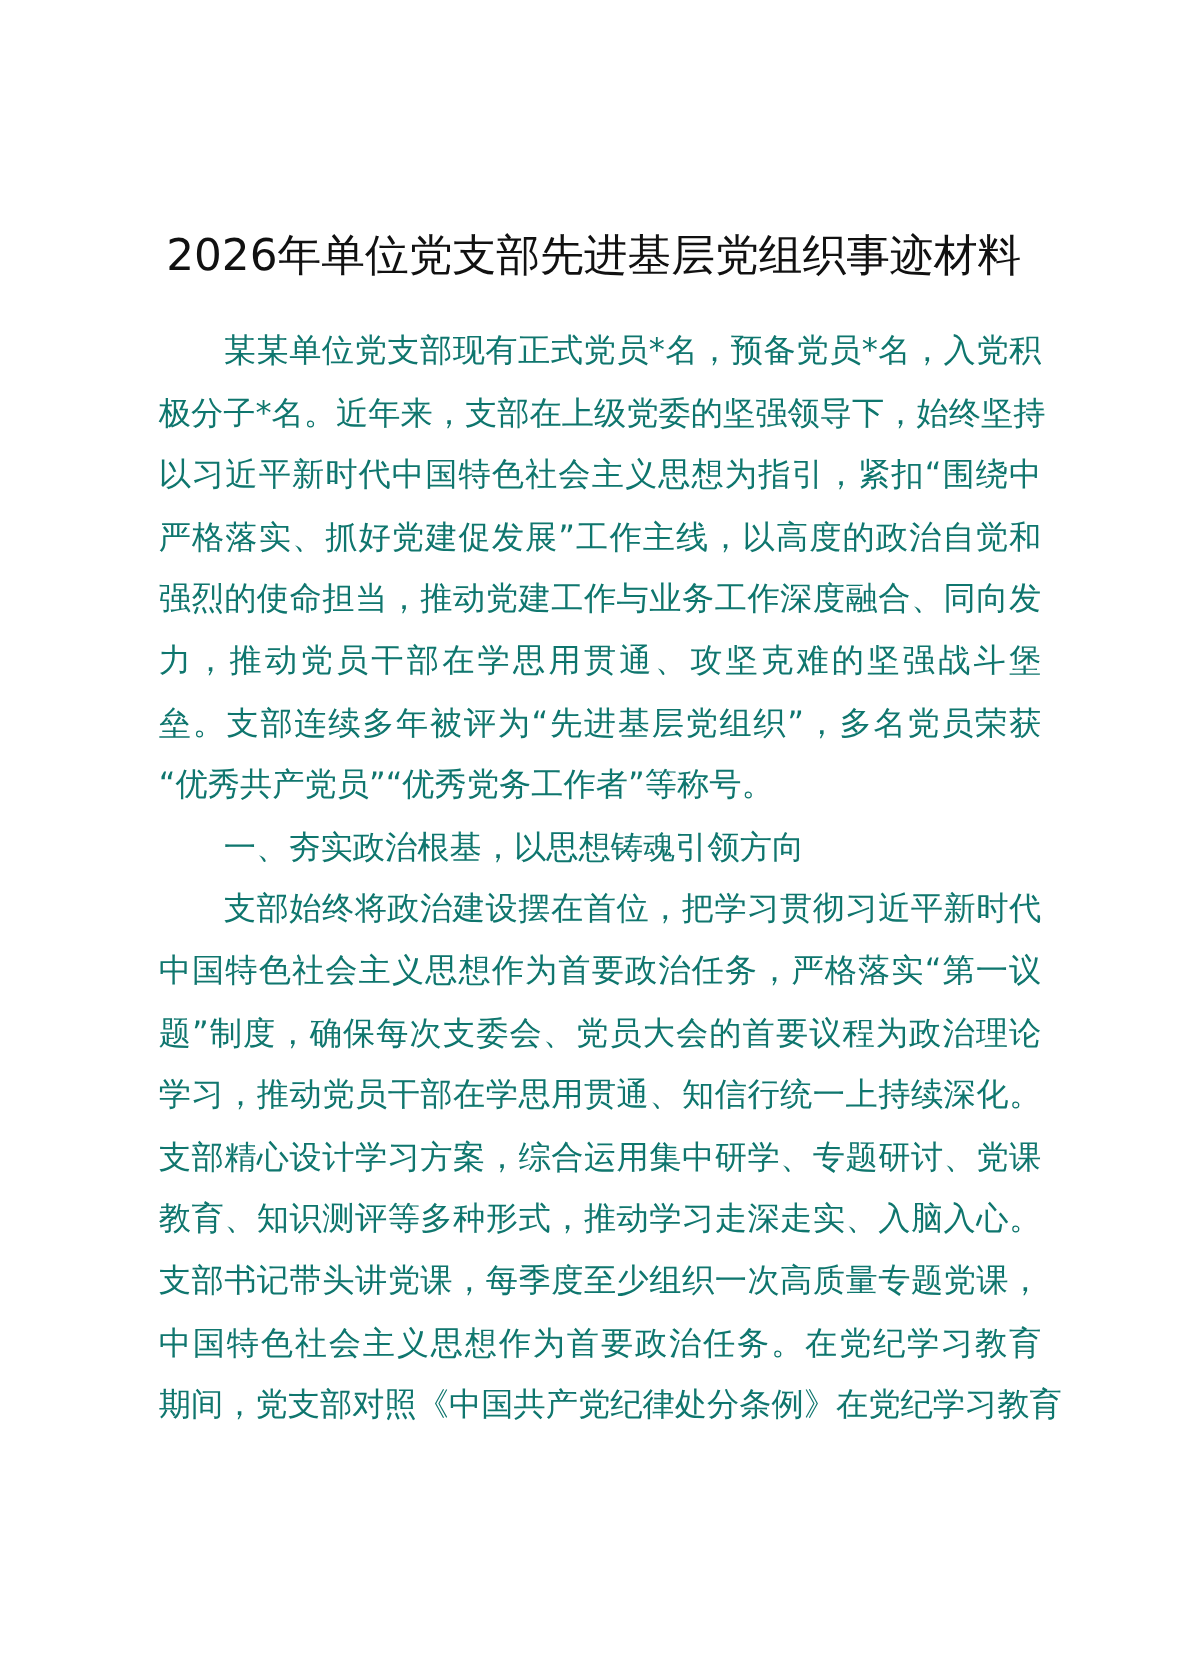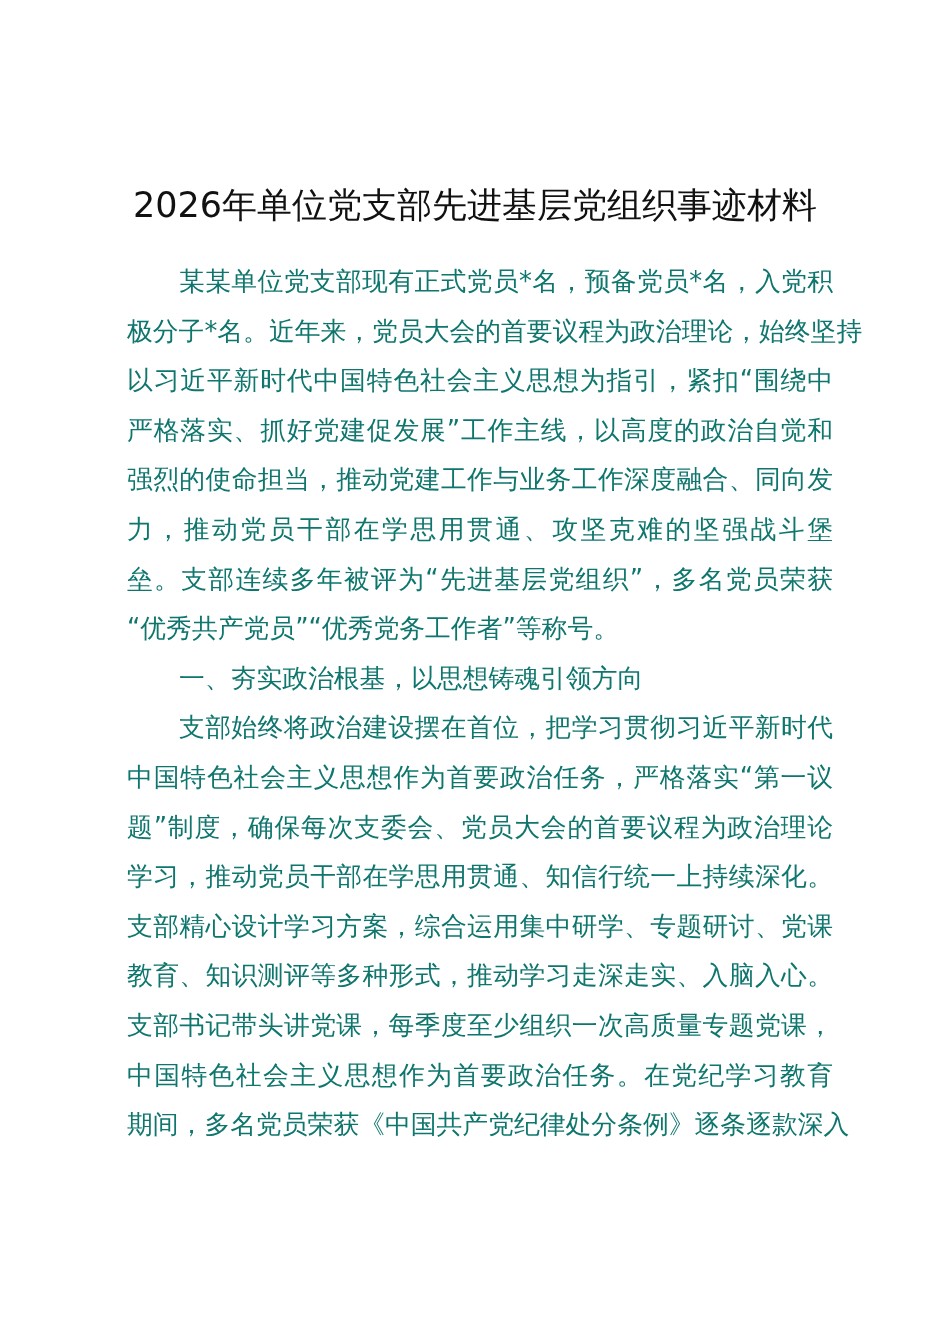--- a/index.html
+++ b/index.html
@@ -66,21 +66,21 @@
 </head>
 <body>
 
 <div class="page">
   <div class="title">2026年单位党支部先进基层党组织事迹材料</div>
 
   <div class="body">
 
     <div>
       <span class="line indent">某某单位党支部现有正式党员*名，预备党员*名，入党积</span>
-      <span class="line">极分子*名。近年来，党员大会的首要议程为政治理论，始终坚持</span>
+      <span class="line">极分子*名。近年来，支部在上级党委的坚强领导下，始终坚持</span>
       <span class="line">以习近平新时代中国特色社会主义思想为指引，紧扣“围绕中</span>
       <span class="line">严格落实、抓好党建促发展”工作主线，以高度的政治自觉和</span>
       <span class="line">强烈的使命担当，推动党建工作与业务工作深度融合、同向发</span>
       <span class="line">力，推动党员干部在学思用贯通、攻坚克难的坚强战斗堡</span>
       <span class="line">垒。支部连续多年被评为“先进基层党组织”，多名党员荣获</span>
       <span class="line last">“优秀共产党员”“优秀党务工作者”等称号。</span>
     </div>
 
     <div>
       <span class="line heading">一、夯实政治根基，以思想铸魂引领方向</span>
@@ -88,16 +88,16 @@
 
     <div>
       <span class="line indent">支部始终将政治建设摆在首位，把学习贯彻习近平新时代</span>
       <span class="line">中国特色社会主义思想作为首要政治任务，严格落实“第一议</span>
       <span class="line">题”制度，确保每次支委会、党员大会的首要议程为政治理论</span>
       <span class="line">学习，推动党员干部在学思用贯通、知信行统一上持续深化。</span>
       <span class="line">支部精心设计学习方案，综合运用集中研学、专题研讨、党课</span>
       <span class="line">教育、知识测评等多种形式，推动学习走深走实、入脑入心。</span>
       <span class="line">支部书记带头讲党课，每季度至少组织一次高质量专题党课，</span>
       <span class="line">中国特色社会主义思想作为首要政治任务。在党纪学习教育</span>
-      <span class="line">期间，多名党员荣获《中国共产党纪律处分条例》逐条逐款深入</span>
+      <span class="line">期间，党支部对照《中国共产党纪律处分条例》在党纪学习教育</span>
     </div>
   </div>
 </div>
 
 </body></html>

